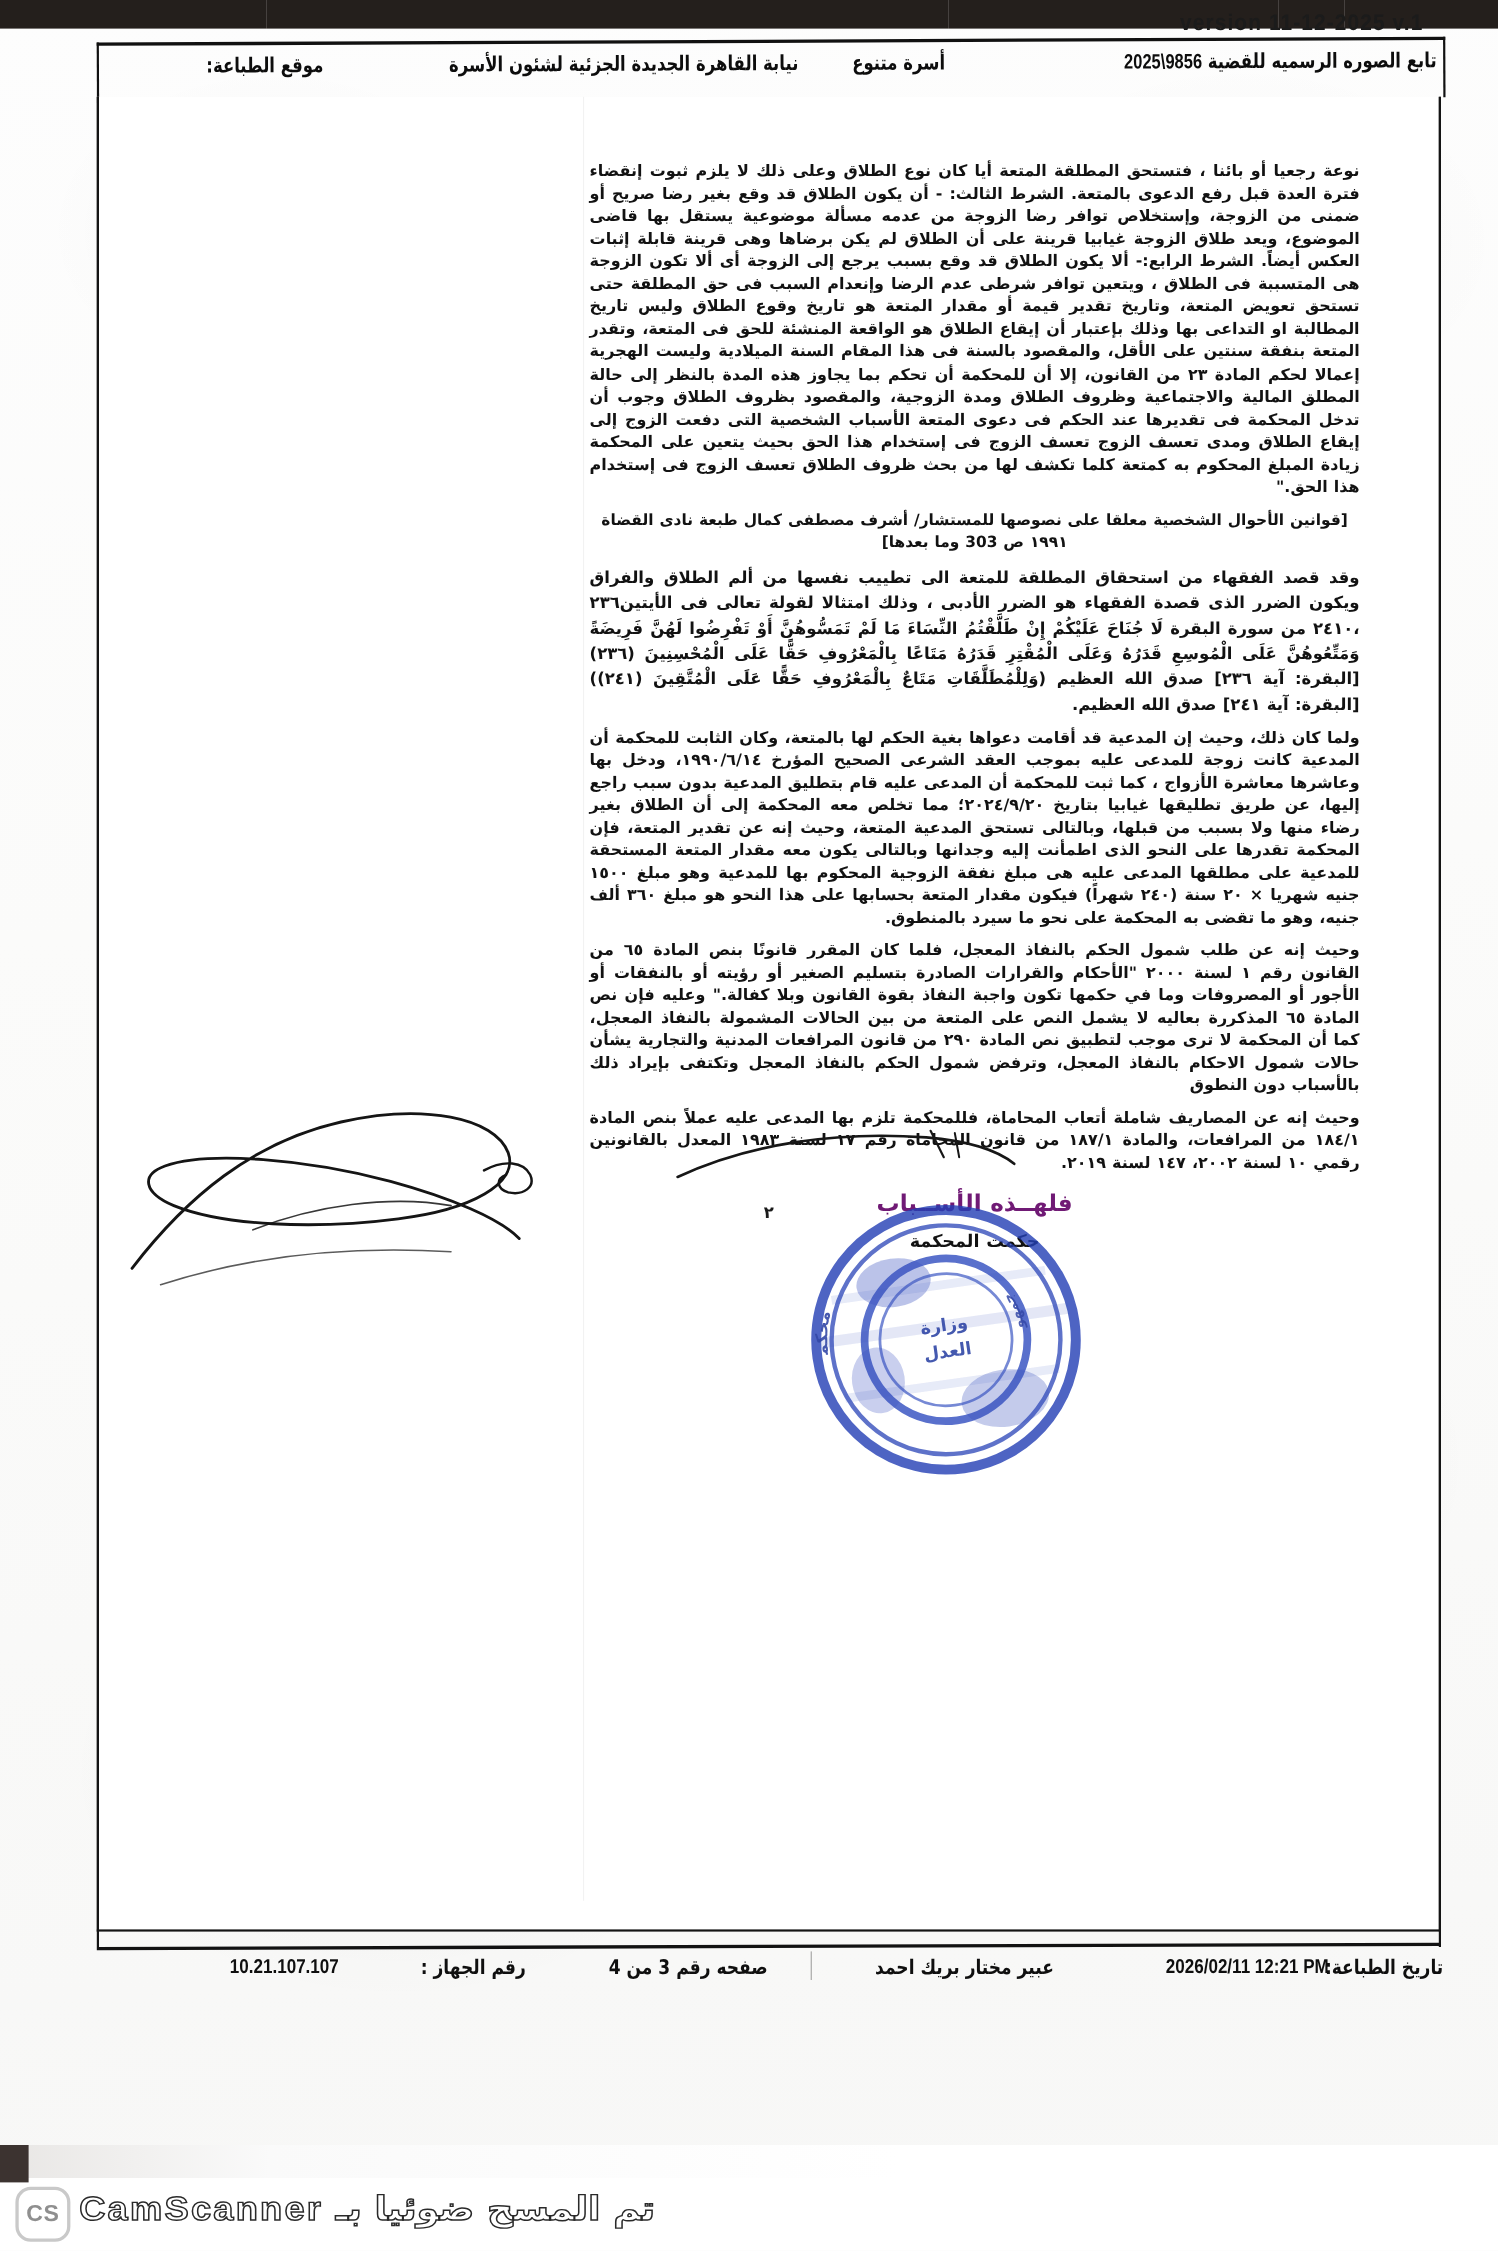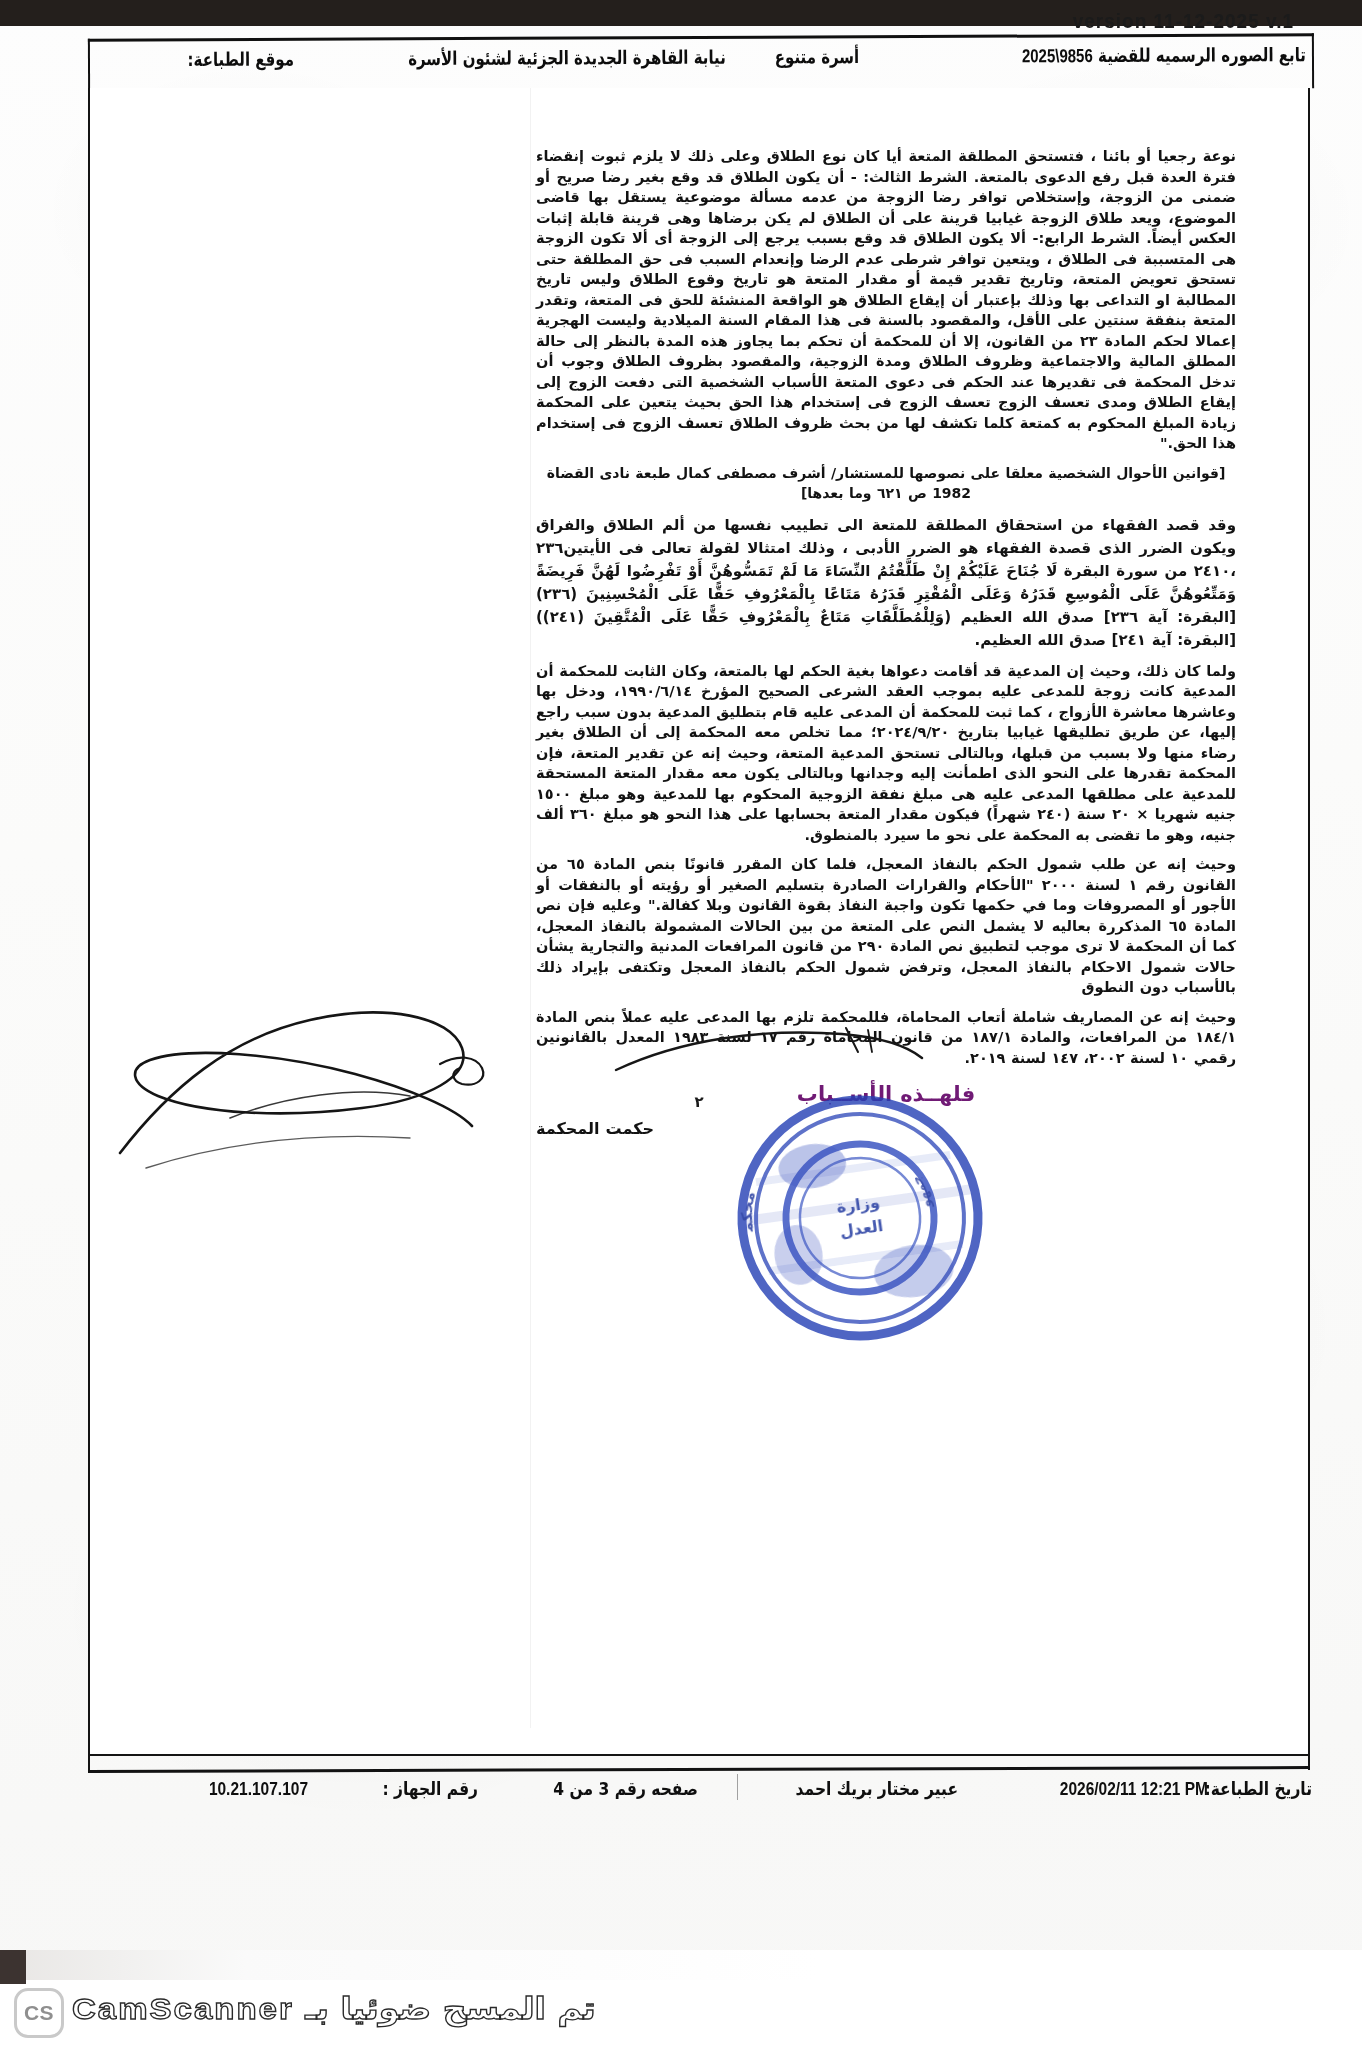--- a/index.html
+++ b/index.html
@@ -164,21 +164,21 @@
   
   .reasons-heading {
     text-align: center;
     font-size: 21px;
     font-weight: bold;
     letter-spacing: 2px;
     margin: 16px 0 14px 0 !important;
     color: #701a75;
   }
   .court-ruled {
-    text-align: left;
+    text-align: center;
     font-size: 16px;
     font-weight: bold;
     margin: 0 0 8px 0 !important;
   }
   .ruling-body {
     font-size: 15.5px;
     line-height: 25px;
     letter-spacing: 0.9px;
     text-align: justify;
   }
@@ -354,21 +354,21 @@
       <div class="hdr-cell hdr-office">نيابة  القاهرة الجديدة الجزئية لشئون الأسرة</div>
       <div class="hdr-cell hdr-printloc">موقع الطباعة:</div>
     </div>
   </div>
 
   <div class="sheet">
     <div class="fold"></div>
 
     <div class="body-text">
       <p>نوعة رجعيا أو بائنا ، فتستحق المطلقة المتعة أيا كان نوع الطلاق وعلى ذلك لا يلزم ثبوت إنقضاء فترة العدة قبل رفع الدعوى بالمتعة. الشرط الثالث: - أن يكون الطلاق قد وقع بغير رضا صريح أو ضمنى من الزوجة، وإستخلاص توافر رضا الزوجة من عدمه مسألة موضوعية يستقل بها قاضى الموضوع، ويعد طلاق الزوجة غيابيا قرينة على أن الطلاق لم يكن برضاها وهى قرينة قابلة إثبات العكس أيضاً. الشرط الرابع:- ألا يكون الطلاق قد وقع بسبب يرجع إلى الزوجة أى ألا تكون الزوجة هى المتسببة فى الطلاق ، ويتعين توافر شرطى عدم الرضا وإنعدام السبب فى حق المطلقة حتى تستحق تعويض المتعة، وتاريخ تقدير قيمة أو مقدار المتعة هو تاريخ وقوع الطلاق وليس تاريخ المطالبة او التداعى بها وذلك بإعتبار أن إيقاع الطلاق هو الواقعة المنشئة للحق فى المتعة، وتقدر المتعة بنفقة سنتين على الأقل، والمقصود بالسنة فى هذا المقام السنة الميلادية وليست الهجرية إعمالا لحكم المادة ٢٣ من القانون، إلا أن للمحكمة أن تحكم بما يجاوز هذه المدة بالنظر إلى حالة المطلق المالية والاجتماعية وظروف الطلاق ومدة الزوجية، والمقصود بظروف الطلاق وجوب أن تدخل المحكمة فى تقديرها عند الحكم فى دعوى المتعة الأسباب الشخصية التى دفعت الزوج إلى إيقاع الطلاق ومدى تعسف الزوج تعسف الزوج فى إستخدام هذا الحق بحيث يتعين على المحكمة زيادة المبلغ المحكوم به كمتعة كلما تكشف لها من بحث ظروف الطلاق تعسف الزوج فى إستخدام هذا الحق."</p>
-      <p class="quote-block">[قوانين الأحوال الشخصية معلقا على نصوصها للمستشار/ أشرف مصطفى كمال طبعة نادى القضاة 1982 ص ٦٢١ وما بعدها]</p>
+      <p class="quote-block">[قوانين الأحوال الشخصية معلقا على نصوصها للمستشار/ أشرف مصطفى كمال طبعة نادى القضاة ١٩٩١ ص 303 وما بعدها]</p>
       <p class="verse">وقد قصد الفقهاء من استحقاق المطلقة للمتعة الى تطييب نفسها من ألم الطلاق والفراق ويكون الضرر الذى قصدة الفقهاء هو الضرر الأدبى ، وذلك امتثالا لقولة تعالى فى الأيتين٢٣٦ ،٢٤١٠ من سورة البقرة لَا جُنَاحَ عَلَيْكُمْ إِنْ طَلَّقْتُمُ النِّسَاءَ مَا لَمْ تَمَسُّوهُنَّ أَوْ تَفْرِضُوا لَهُنَّ فَرِيضَةً وَمَتِّعُوهُنَّ عَلَى الْمُوسِعِ قَدَرُهُ وَعَلَى الْمُقْتِرِ قَدَرُهُ مَتَاعًا بِالْمَعْرُوفِ حَقًّا عَلَى الْمُحْسِنِينَ (٢٣٦) [البقرة: آية ٢٣٦] صدق الله العظيم (وَلِلْمُطَلَّقَاتِ مَتَاعٌ بِالْمَعْرُوفِ حَقًّا عَلَى الْمُتَّقِينَ (٢٤١)) [البقرة: آية ٢٤١] صدق الله العظيم.</p>
       <p>ولما كان ذلك، وحيث إن المدعية قد أقامت دعواها بغية الحكم لها بالمتعة، وكان الثابت للمحكمة أن المدعية كانت زوجة للمدعى عليه بموجب العقد الشرعى الصحيح المؤرخ ١٩٩٠/٦/١٤، ودخل بها وعاشرها معاشرة الأزواج ، كما ثبت للمحكمة أن المدعى عليه قام بتطليق المدعية بدون سبب راجع إليها، عن طريق تطليقها غيابيا بتاريخ ٢٠٢٤/٩/٢٠؛ مما تخلص معه المحكمة إلى أن الطلاق بغير رضاء منها ولا بسبب من قبلها، وبالتالى تستحق المدعية المتعة، وحيث إنه عن تقدير المتعة، فإن المحكمة تقدرها على النحو الذى اطمأنت إليه وجدانها وبالتالى يكون معه مقدار المتعة المستحقة للمدعية على مطلقها المدعى عليه هى مبلغ نفقة الزوجية المحكوم بها للمدعية وهو مبلغ ١٥٠٠ جنيه شهريا × ٢٠ سنة (٢٤٠ شهراً) فيكون مقدار المتعة بحسابها على هذا النحو هو مبلغ ٣٦٠ ألف جنيه، وهو ما تقضى به المحكمة على نحو ما سيرد بالمنطوق.</p>
       <p>وحيث إنه عن طلب شمول الحكم بالنفاذ المعجل، فلما كان المقرر قانونًا بنص المادة ٦٥ من القانون رقم ١ لسنة ٢٠٠٠ "الأحكام والقرارات الصادرة بتسليم الصغير أو رؤيته أو بالنفقات أو الأجور أو المصروفات وما في حكمها تكون واجبة النفاذ بقوة القانون وبلا كفالة." وعليه فإن نص المادة ٦٥ المذكررة بعاليه لا يشمل النص على المتعة من بين الحالات المشمولة بالنفاذ المعجل، كما أن المحكمة لا ترى موجب لتطبيق نص المادة ٢٩٠ من قانون المرافعات المدنية والتجارية يشأن حالات شمول الاحكام بالنفاذ المعجل، وترفض شمول الحكم بالنفاذ المعجل وتكتفى بإيراد ذلك بالأسباب دون النطوق</p>
       <p>وحيث إنه عن المصاريف شاملة أتعاب المحاماة، فللمحكمة تلزم بها المدعى عليه عملاً بنص المادة ١٨٤/١ من المرافعات، والمادة ١٨٧/١ من قانون المحاماة رقم ١٧ لسنة ١٩٨٣ المعدل بالقانونين رقمي ١٠ لسنة ٢٠٠٢، ١٤٧ لسنة ٢٠١٩.</p>
 
       <p class="reasons-heading">فلهــذه الأســباب</p>
       <p class="court-ruled">حكمت المحكمة</p>
     </div>
 
     <div class="page-mark">٢</div>

